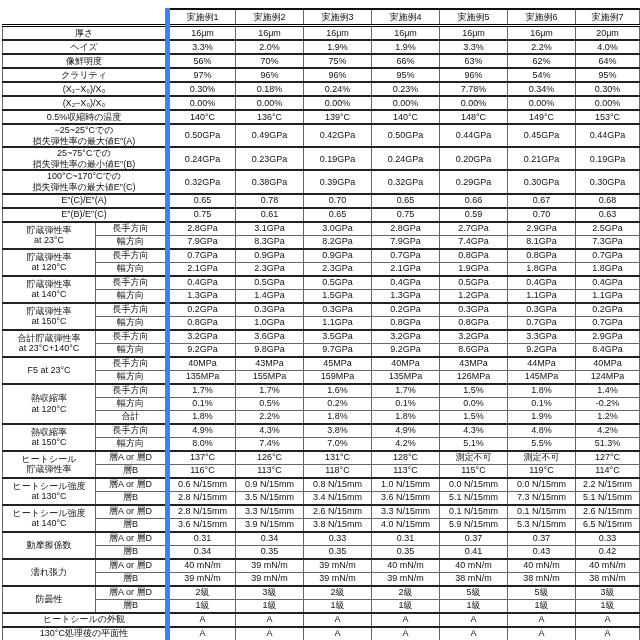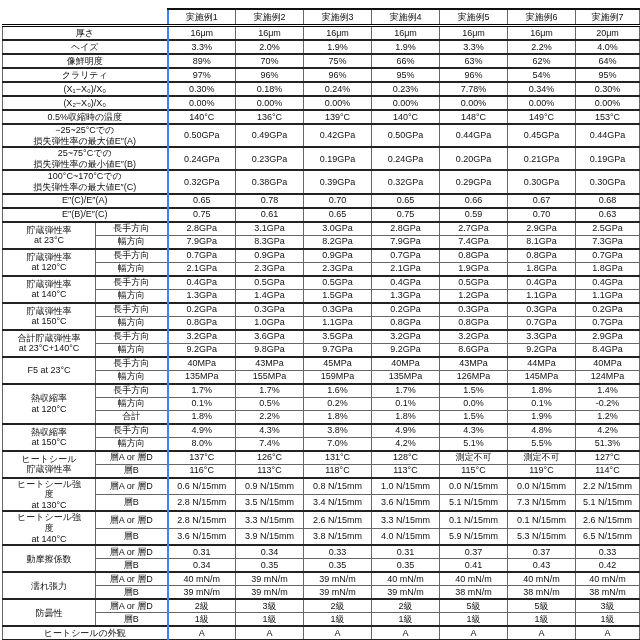--- a/index.html
+++ b/index.html
@@ -40,25 +40,25 @@
     border-left: none;
     background: #fff;
   }
   tr.group-start td {
     border-top: 2px solid #222;
   }
   tbody tr:last-child td {
     border-bottom: 2px solid #222;
   }
   td.first-data, th.first-data {
-    border-left: 2px solid #3b82f6;
+    border-left: 5px solid #3b82f6;
     margin-left: 48px;
   }
   td.label-full, td.label-group, td.label-sub {
-    padding: 0 12px;
+    padding: 0 3px;
   }
 </style>
 </head>
 <body>
 
 <table class="results">
   <colgroup>
     <col style="width:93px">
     <col style="width:72px">
     <col style="width:68px">
@@ -97,21 +97,21 @@
         <td class="data-cell first-data">3.3%</td>
         <td class="data-cell">2.0%</td>
         <td class="data-cell">1.9%</td>
         <td class="data-cell">1.9%</td>
         <td class="data-cell">3.3%</td>
         <td class="data-cell">2.2%</td>
         <td class="data-cell">4.0%</td>
       </tr>
       <tr class="group-start">
         <td class="label-full" colspan="2">像鮮明度</td>
-        <td class="data-cell first-data">89%</td>
+        <td class="data-cell first-data">56%</td>
         <td class="data-cell">70%</td>
         <td class="data-cell">75%</td>
         <td class="data-cell">66%</td>
         <td class="data-cell">63%</td>
         <td class="data-cell">62%</td>
         <td class="data-cell">64%</td>
       </tr>
       <tr class="group-start">
         <td class="label-full" colspan="2">クラリティ</td>
         <td class="data-cell first-data">97%</td>

